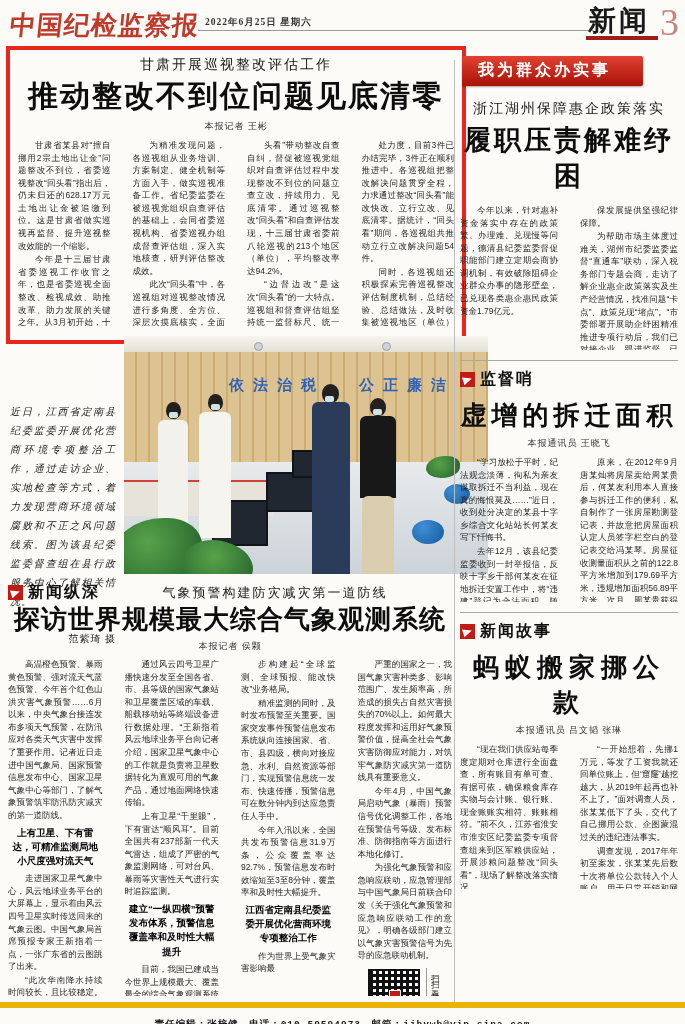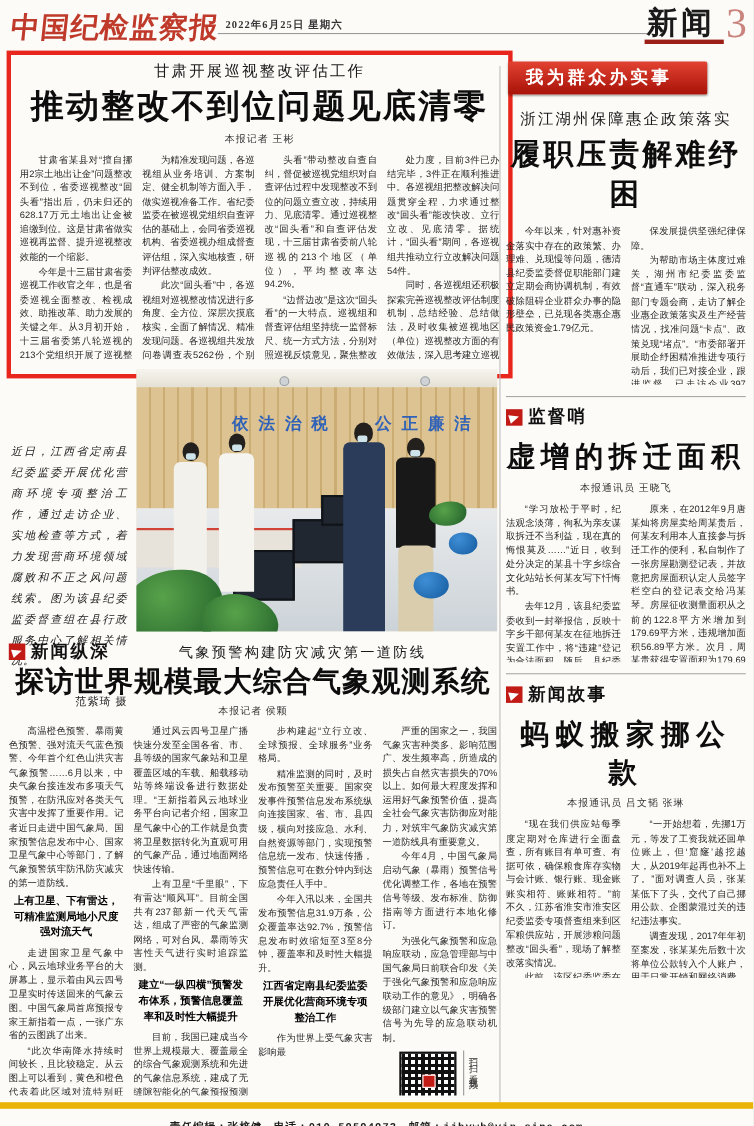--- a/index.html
+++ b/index.html
@@ -7,40 +7,40 @@
         font-family:"Liberation Serif",serif;color:#222;overflow:hidden;}
   
   .masthead{position:absolute;left:10px;top:8px;font-size:26px;font-weight:bold;
             color:#bf3a2b;transform:skewX(-6deg);letter-spacing:1px;}
   .date{position:absolute;left:205px;top:16px;font-size:9.5px;font-weight:bold;color:#333;letter-spacing:1px;}
   .head-rule{position:absolute;left:198px;top:30px;width:390px;height:1px;background:#9a9a9a;}
   .section-name{position:absolute;left:588px;top:2px;font-size:28px;color:#1a1a1a;letter-spacing:3px;font-weight:bold;}
   .section-underline{position:absolute;left:586px;top:36px;width:72px;height:4px;background:#9d1f1a;}
   .pageno{position:absolute;left:660px;top:0px;font-size:38px;color:#c9847d;font-family:"Liberation Serif",serif;}
   
-  .cols{display:flex;gap:9px;overflow:hidden;text-align:justify;}
+  .cols{display:flex;gap:22px;overflow:hidden;text-align:justify;}
   .col{flex:1 1 0;overflow:hidden;}
   .col p{margin:0 0 1px 0;font-size:8.5px;line-height:1.48;text-indent:2em;color:#262626;
          font-family:"Liberation Sans",sans-serif;}
   .subhead{font-size:9.5px;font-weight:bold;text-align:center;margin:4px 2px;line-height:1.5;color:#000;
            font-family:"Liberation Sans",sans-serif;}
   .kicker{text-align:center;font-size:14px;letter-spacing:2px;color:#1a1a1a;}
   .headline{text-align:center;font-weight:900;color:#0d0d0d;}
   .byline{text-align:center;font-size:9px;color:#333;letter-spacing:1px;}
   
   .lead-box{position:absolute;left:6px;top:46px;width:436px;height:280px;
             border:4px solid #e8261d;background:#fcfbf8;padding:6px 8px 4px 8px;}
   .lead-box .headline{font-size:30px;letter-spacing:2px;margin:2px 0 3px 0;}
   .lead-box .cols{height:188px;margin-top:6px;}
   
   .photo-row{position:absolute;left:8px;top:336px;width:444px;height:238px;}
   .photo-caption{position:absolute;left:2px;top:66px;width:106px;font-size:10px;line-height:1.9;
                  font-style:italic;color:#222;text-align:justify;letter-spacing:1px;}
   .photo-credit{display:block;text-align:right;margin-top:18px;font-style:normal;font-weight:normal;}
-  .photo{position:absolute;left:116px;top:0;width:328px;height:238px;overflow:hidden;background:#ece5d2;}
+  .photo{position:absolute;left:116px;top:0;width:328px;height:238px;overflow:hidden;background:#ece5d2;padding-left:36px;}
   .ph-ceiling{position:absolute;top:0;left:0;right:0;height:16px;background:linear-gradient(#f6f4ee,#e4e0d4);}
   .ph-cam{position:absolute;top:6px;width:7px;height:7px;border-radius:50%;background:#cfd3d6;border:1px solid #9aa0a4;}
   .ph-wood{position:absolute;top:16px;left:0;right:0;height:112px;
            background:repeating-linear-gradient(90deg,#dcc391 0 11px,#cbac72 11px 13px);}
   .ph-sign{position:absolute;top:40px;left:78px;right:6px;display:flex;gap:34px;justify-content:center;
            font-size:15px;font-weight:bold;color:#2f62b8;letter-spacing:9px;white-space:nowrap;}
   .ph-counter{position:absolute;bottom:0;left:0;right:0;height:112px;background:linear-gradient(#e8eaec,#ccd3d8);}
   .ph-desk{position:absolute;left:0;bottom:58px;width:150px;height:34px;background:#e7e2da;border-top:2px solid #cf4436;}
   .ph-mon{position:absolute;background:#202730;border:2px solid #11151a;}
   .ph-person{position:absolute;border-radius:6px 6px 0 0;}
@@ -186,21 +186,21 @@
             <p>通过风云四号卫星广播快速分发至全国各省、市、县等级的国家气象站和卫星覆盖区域的车载、船载移动站等终端设备进行数据处理。“王新指着风云地球业务平台向记者介绍，国家卫星气象中心的工作就是负责将卫星数据转化为直观可用的气象产品，通过地面网络快速传输。</p>
             <p>上有卫星“千里眼”，下有雷达“顺风耳”。目前全国共有237部新一代天气雷达，组成了严密的气象监测网络，可对台风、暴雨等灾害性天气进行实时追踪监测。</p>
           </div>
         <div class="subhead">建立“一纵四横”预警发布体系，预警信息覆盖率和及时性大幅提升</div>
         <div>
             <p>目前，我国已建成当今世界上规模最大、覆盖最全的综合气象观测系统和先进的气象信息系统，建成了无缝隙智能化的气象预报预测系统，“地-空-天”一体化自动化综合观测网将各种天气现象“尽收眼底”，风云气象卫星为全球100多个国家和地区、国内2500多个用户提供服务。</p>
           </div>
       </div>
       <div class="col">
         <div>
-            <p>步构建起“立行立改、全球预报、全球服务”业务格局。</p>
+            <p>步构建起“全球监测、全球预报、能改快改”业务格局。</p>
             <p>精准监测的同时，及时发布预警至关重要。国家突发事件预警信息发布系统纵向连接国家、省、市、县四级，横向对接应急、水利、自然资源等部门，实现预警信息统一发布、快速传播，预警信息可在数分钟内到达应急责任人手中。</p>
             <p>今年入汛以来，全国共发布预警信息31.9万条，公众覆盖率达92.7%，预警信息发布时效缩短至3至8分钟，覆盖率和及时性大幅提升。</p>
           </div>
         <div class="subhead">江西省定南县纪委监委开展优化营商环境专项整治工作</div>
         <div>
             <p>作为世界上受气象灾害影响最</p>
           </div>
       </div>
       <div class="col">
         <div>

